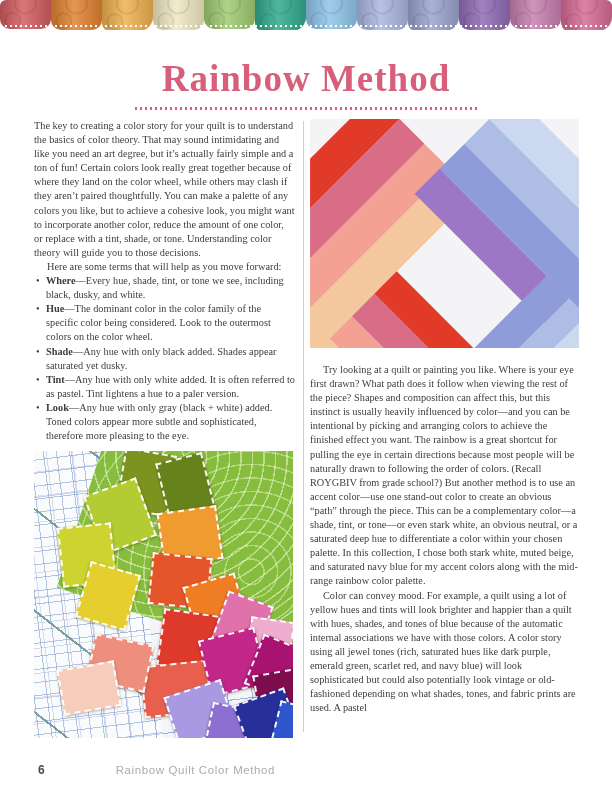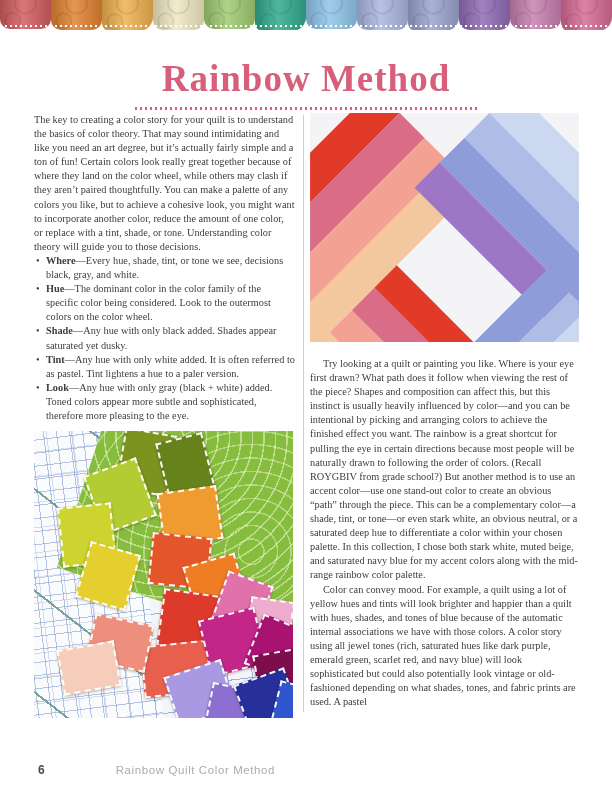--- a/index.html
+++ b/index.html
@@ -1,37 +1,37 @@
 <!DOCTYPE html>
 <html><head>
 <meta charset="utf-8">
 <style>
   html,body{margin:0;padding:0;background:#fff;}
   .page{position:relative;width:612px;height:792px;background:#fff;overflow:hidden;
-        font-family:"Liberation Serif",serif;}
+        font-family:"Liberation Serif",serif;border-radius:6px;}
 
   
   .fabric-strip{position:relative;display:flex;height:30px;overflow:hidden;align-items:flex-start;}
   .roll{flex:1;height:30px;border-radius:0 0 10px 10px;
         background-image:linear-gradient(90deg,rgba(0,0,0,.18),rgba(255,255,255,.16) 45%,rgba(0,0,0,.14)),
           radial-gradient(circle at 50% 10%, transparent 9px, rgba(0,0,0,.10) 10px 11px, transparent 12px),
           radial-gradient(circle at 25% 70%, transparent 6px, rgba(0,0,0,.09) 7px 8px, transparent 9px);}
   .roll:nth-child(odd){height:29px;}
   .roll:nth-child(3n){height:31px;border-radius:0 0 14px 8px;}
   .border-dots{position:absolute;left:0;right:0;bottom:3px;height:2px;
         background-image:repeating-linear-gradient(90deg,#fff 0 2px,transparent 2px 5px);}
 
   
   .title{margin:27px 0 0;text-align:center;font-size:37px;font-weight:700;letter-spacing:1px;
          font-family:"Liberation Serif",serif;}
   .title-dots{width:342px;height:3px;margin:7px auto 0;
          background-image:repeating-linear-gradient(90deg,#d85f7c 0 2px,transparent 2px 5px);}
 
   
-  .columns{display:flex;padding:0 34px;margin-top:3px;}
+  .columns{display:flex;padding:0 34px;margin-top:9px;}
   .col-left{width:261px;}
   .divider{width:1px;background:#cfcfcf;margin:2px 6px 6px 8px;}
   .col-right{flex:1;min-width:0;}
 
   .body{margin:0;font-size:10.3px;line-height:14.1px;color:#3d3d3d;text-align:left;}
   .indent{text-indent:13px;}
 
   ul.terms{list-style:none;margin:0;padding:0;}
   ul.terms li{position:relative;padding-left:12px;font-size:10.3px;line-height:14.1px;color:#3d3d3d;}
   ul.terms .bullet{position:absolute;left:2px;top:0;}
@@ -93,24 +93,25 @@
     <div class="border-dots"></div>
   </div>
 
   <h1 class="title" style="color: rgb(216, 95, 124);">Rainbow Method</h1>
   <div class="title-dots"></div>
 
   <main class="columns">
 
     <section class="col-left">
       <p class="body">The key to creating a color story for your quilt is to understand the basics of color theory. That may sound intimidating and like you need an art degree, but it’s actually fairly simple and a ton of fun! Certain colors look really great together because of where they land on the color wheel, while others may clash if they aren’t paired thoughtfully. You can make a palette of any colors you like, but to achieve a cohesive look, you might want to incorporate another color, reduce the amount of one color, or replace with a tint, shade, or tone. Understanding color theory will guide you to those decisions.</p>
+      <p class="body indent">Here are some terms that will help as you move forward:</p>
       <ul class="terms">
         <li>
           <span class="bullet">•</span>
-          <b>Where</b><span>—Every hue, shade, tint, or tone we see, decisions black, gray, and white.</span>
+          <b>Where</b><span>—Every hue, shade, tint, or tone we see, including black, dusky, and white.</span>
         </li>
         <li>
           <span class="bullet">•</span>
           <b>Hue</b><span>—The dominant color in the color family of the specific color being considered. Look to the outermost colors on the color wheel.</span>
         </li>
         <li>
           <span class="bullet">•</span>
           <b>Shade</b><span>—Any hue with only black added. Shades appear saturated yet dusky.</span>
         </li>
         <li>

